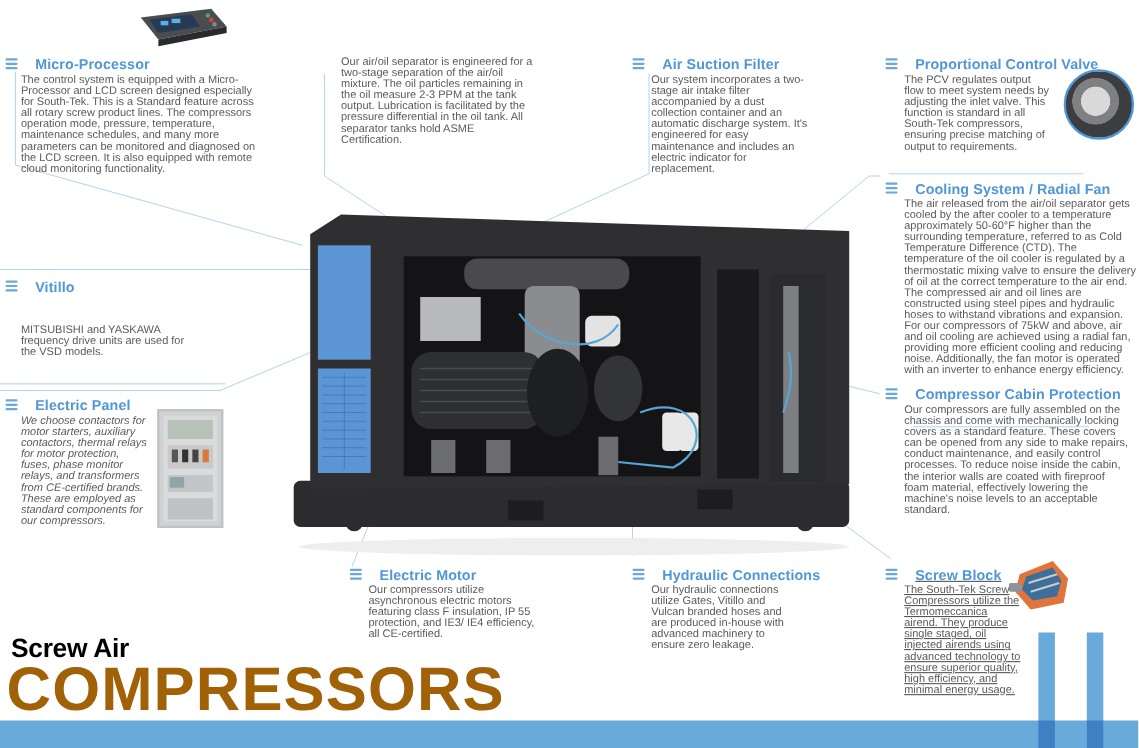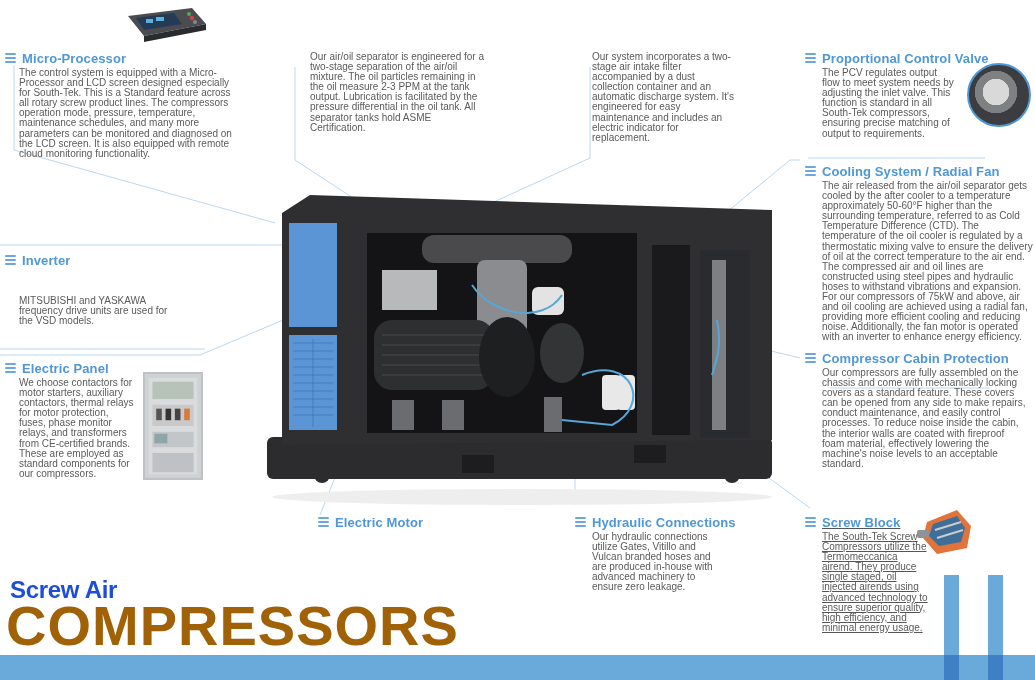--- a/index.html
+++ b/index.html
@@ -1,37 +1,37 @@
 <!DOCTYPE html>
 <html><head>
 <meta charset="utf-8">
 <style>
   * { box-sizing: border-box; margin: 0; padding: 0; }
   html, body { width: 1035px; height: 680px; overflow: hidden; background: #ffffff; }
   body { position: relative; font-family: "Liberation Sans", sans-serif; color: #555; }
 
   .section { position: absolute; }
-  .sec-head { display: flex; align-items: center; gap: 6px; height: 16px; }
+  .sec-head { display: flex; align-items: center; gap: 16px; height: 16px; }
   .menu-icon { width: 11px; height: 10px; display: inline-flex; flex-direction: column; justify-content: space-between; }
   .menu-icon i { display: block; height: 1.6px; background: #6aa8dc; border-radius: 1px; }
   .sec-title { font-weight: bold; font-size: 13px; color: #4f97d6; letter-spacing: 0.1px; white-space: nowrap; }
   .sec-body { font-size: 10px; line-height: 10.1px; color: #5a5a5a; margin-top: 2px; padding-left: 17px; }
 
   .connectors { position: absolute; left: 0; top: 0; width: 1035px; height: 680px; pointer-events: none; }
 
   
   .machine { position: absolute; left: 262px; top: 175px; width: 520px; height: 330px; }
 
   .thumb { position: absolute; }
   .hmi { left: 122px; top: 4px; width: 86px; height: 40px; }
   .pcv { left: 967px; top: 63px; width: 64px; height: 64px; border-radius: 50%; overflow: hidden; border: 2px solid #4f97d6; background: radial-gradient(circle at 45% 45%, #d9d9d9 0 28%, #7f8082 29% 45%, #3c3d40 46% 100%); }
   .panel-img { left: 143px; top: 372px; width: 60px; height: 108px; background: #cfd2d3; border: 2px solid #bfc2c4; }
   .screw-img { left: 917px; top: 508px; width: 56px; height: 48px; }
 
-  .title-small { position: absolute; left: 10px; top: 576px; font-size: 24px; font-weight: bold; color: #1d4ed8; letter-spacing: -0.3px; }
+  .title-small { position: absolute; left: 10px; top: 576px; font-size: 24px; font-weight: bold; color: #000000; letter-spacing: -0.3px; }
   .title-big { position: absolute; left: 6px; top: 596px; font-size: 56px; font-weight: bold; color: #a16207; letter-spacing: 1px; line-height: 60px; }
   .bottom-bar { position: absolute; left: 0; top: 655px; width: 1035px; height: 25px; background: #6aaadb; }
   .v-bar { position: absolute; top: 575px; width: 15px; height: 105px; background: #6aaadb; }
   .v-bar-dark { position: absolute; top: 655px; width: 15px; height: 25px; background: #3f7fc3; }
 </style>
 </head>
 <body>
 
 <svg class="connectors" viewBox="0 0 1035 680">
   <g stroke="#a9cdec" stroke-width="0.8" fill="none">
@@ -153,20 +153,28 @@
     <span class="sec-title">Micro-Processor</span>
   </div>
   <p class="sec-body" style="width:232px; padding-left:14px;">The control system is equipped with a Micro-Processor and LCD screen designed especially for South-Tek. This is a Standard feature across all rotary screw product lines. The compressors operation mode, pressure, temperature, maintenance schedules, and many more parameters can be monitored and diagnosed on the LCD screen. It is also equipped with remote cloud monitoring functionality.</p>
 </div>
 
 <div class="section" style="left:293px; top:50px; width:220px;">
   <p class="sec-body" style="width:195px;">Our air/oil separator is engineered for a two-stage separation of the air/oil mixture. The oil particles remaining in the oil measure 2-3 PPM at the tank output. Lubrication is facilitated by the pressure differential in the oil tank. All separator tanks hold ASME Certification.</p>
 </div>
 
 <div class="section" style="left:575px; top:50px; width:200px;">
+  <div class="sec-head">
+    <span class="menu-icon">
+        <i></i>
+        <i></i>
+        <i></i>
+      </span>
+    <span class="sec-title">Air Suction Filter</span>
+  </div>
   <p class="sec-body" style="width:160px;">Our system incorporates a two-stage air intake filter accompanied by a dust collection container and an automatic discharge system. It's engineered for easy maintenance and includes an electric indicator for replacement.</p>
 </div>
 
 <div class="section" style="left:805px; top:50px; width:230px;">
   <div class="sec-head">
     <span class="menu-icon">
         <i></i>
         <i></i>
         <i></i>
       </span>
@@ -187,35 +195,35 @@
   <p class="sec-body" style="width:230px;">The air released from the air/oil separator gets cooled by the after cooler to a temperature approximately 50-60°F higher than the surrounding temperature, referred to as Cold Temperature Difference (CTD). The temperature of the oil cooler is regulated by a thermostatic mixing valve to ensure the delivery of oil at the correct temperature to the air end. The compressed air and oil lines are constructed using steel pipes and hydraulic hoses to withstand vibrations and expansion. For our compressors of 75kW and above, air and oil cooling are achieved using a radial fan, providing more efficient cooling and reducing noise. Additionally, the fan motor is operated with an inverter to enhance energy efficiency.</p>
 </div>
 
 <div class="section" style="left:5px; top:252px; width:200px;">
   <div class="sec-head">
     <span class="menu-icon">
         <i></i>
         <i></i>
         <i></i>
       </span>
-    <span class="sec-title">Inverter</span>
+    <span class="sec-title">Vitillo</span>
   </div>
   <p class="sec-body" style="width:170px; padding-left:14px;margin-top:28px;">MITSUBISHI and YASKAWA frequency drive units are used for the VSD models.</p>
 </div>
 
 <div class="section" style="left:5px; top:360px; width:140px;">
   <div class="sec-head">
     <span class="menu-icon">
         <i></i>
         <i></i>
         <i></i>
       </span>
     <span class="sec-title">Electric Panel</span>
   </div>
-  <p class="sec-body" style="width:132px; padding-left:14px;">We choose contactors for motor starters, auxiliary contactors, thermal relays for motor protection, fuses, phase monitor relays, and transformers from CE-certified brands. These are employed as standard components for our compressors.</p>
+  <p class="sec-body" style="width:132px; padding-left:14px;font-style:italic;">We choose contactors for motor starters, auxiliary contactors, thermal relays for motor protection, fuses, phase monitor relays, and transformers from CE-certified brands. These are employed as standard components for our compressors.</p>
 </div>
 
 <div class="section" style="left:805px; top:350px; width:230px;">
   <div class="sec-head">
     <span class="menu-icon">
         <i></i>
         <i></i>
         <i></i>
       </span>
     <span class="sec-title">Compressor Cabin Protection</span>
@@ -225,20 +233,21 @@
 
 <div class="section" style="left:318px; top:514px; width:200px;">
   <div class="sec-head">
     <span class="menu-icon">
         <i></i>
         <i></i>
         <i></i>
       </span>
     <span class="sec-title">Electric Motor</span>
   </div>
+  <p class="sec-body" style="width:170px;">Our compressors utilize asynchronous electric motors featuring class F insulation, IP 55 protection, and IE3/ IE4 efficiency, all CE-certified.</p>
 </div>
 
 <div class="section" style="left:575px; top:514px; width:200px;">
   <div class="sec-head">
     <span class="menu-icon">
         <i></i>
         <i></i>
         <i></i>
       </span>
     <span class="sec-title">Hydraulic Connections</span>

